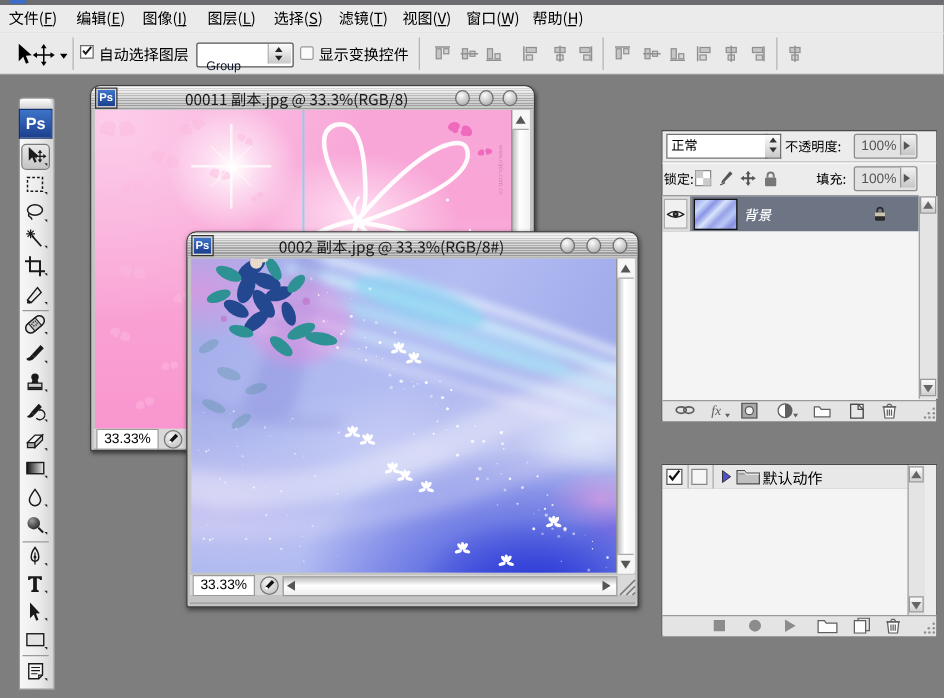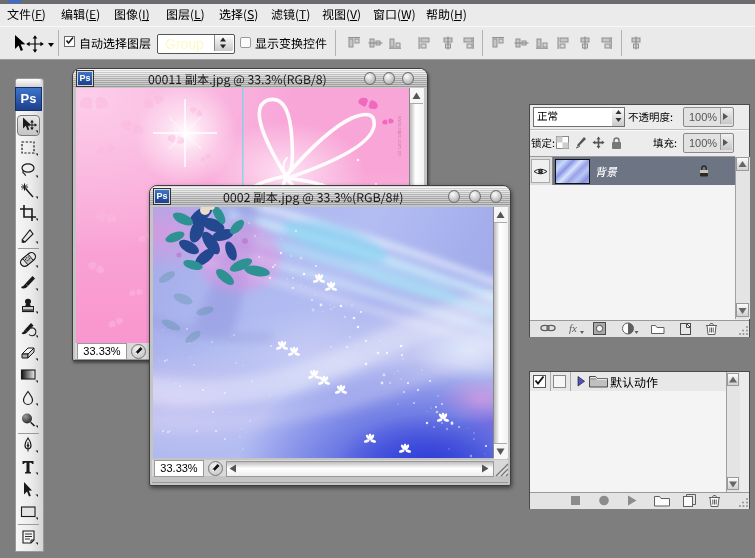--- a/index.html
+++ b/index.html
@@ -87,21 +87,21 @@
     <g transform="translate(0,15)">
       <path d="M2.6 -5.8H9.5V-4.9H2.6ZM2.6 -3.2H9.5V-2.3H2.6ZM2.6 -0.6H9.5V0.3H2.6ZM2.0 -8.4H10.2V0.9H9.3V-7.6H2.9V1.0H2.0ZM5.5 -10.1 6.5 -10.0Q6.3 -9.4 6.1 -8.9Q5.9 -8.3 5.7 -7.9L4.9 -8.1Q5.0 -8.4 5.1 -8.7Q5.2 -9.1 5.3 -9.5Q5.4 -9.8 5.5 -10.1Z M18.1 -7.3H22.9V-6.4H18.1ZM22.5 -7.3H23.3Q23.3 -7.3 23.3 -7.2Q23.3 -7.1 23.3 -7.0Q23.3 -6.9 23.3 -6.9Q23.3 -5.0 23.2 -3.7Q23.2 -2.4 23.1 -1.6Q23.0 -0.8 22.9 -0.3Q22.8 0.1 22.6 0.3Q22.4 0.6 22.2 0.7Q22.0 0.7 21.7 0.8Q21.5 0.8 21.0 0.8Q20.6 0.8 20.1 0.8Q20.1 0.6 20.0 0.3Q19.9 0.1 19.8 -0.1Q20.3 -0.1 20.7 -0.1Q21.2 -0.1 21.4 -0.1Q21.5 -0.0 21.6 -0.1Q21.7 -0.1 21.8 -0.2Q22.0 -0.4 22.0 -0.8Q22.1 -1.2 22.2 -2.0Q22.3 -2.8 22.3 -4.1Q22.4 -5.3 22.5 -7.1ZM19.8 -9.9H20.7Q20.7 -8.6 20.7 -7.4Q20.6 -6.1 20.5 -4.9Q20.4 -3.7 20.1 -2.7Q19.9 -1.6 19.4 -0.7Q18.9 0.3 18.2 0.9Q18.1 0.8 18.0 0.7Q17.9 0.6 17.7 0.5Q17.6 0.4 17.5 0.3Q18.2 -0.3 18.6 -1.2Q19.1 -2.0 19.3 -3.1Q19.6 -4.1 19.7 -5.2Q19.8 -6.3 19.8 -7.5Q19.8 -8.7 19.8 -9.9ZM13.1 -9.1H17.7V-8.3H13.1ZM12.6 -6.2H17.9V-5.4H12.6ZM16.2 -4.2 16.9 -4.4Q17.1 -3.8 17.4 -3.2Q17.6 -2.6 17.8 -2.0Q18.0 -1.5 18.1 -1.0L17.4 -0.8Q17.3 -1.2 17.1 -1.8Q16.9 -2.4 16.6 -3.0Q16.4 -3.6 16.2 -4.2ZM13.1 -0.5 13.0 -1.3 13.5 -1.6 17.4 -2.4Q17.4 -2.3 17.4 -2.0Q17.5 -1.8 17.5 -1.7Q16.4 -1.4 15.7 -1.2Q14.9 -1.1 14.4 -0.9Q14.0 -0.8 13.7 -0.8Q13.4 -0.7 13.3 -0.6Q13.2 -0.6 13.1 -0.5ZM13.1 -0.5Q13.0 -0.6 13.0 -0.8Q13.0 -0.9 12.9 -1.1Q12.8 -1.3 12.8 -1.4Q12.9 -1.4 13.1 -1.6Q13.2 -1.9 13.3 -2.2Q13.4 -2.4 13.5 -2.7Q13.7 -3.1 13.8 -3.6Q14.0 -4.2 14.2 -4.7Q14.3 -5.3 14.4 -5.9L15.3 -5.6Q15.1 -4.8 14.9 -4.0Q14.6 -3.2 14.3 -2.4Q14.0 -1.7 13.7 -1.0V-1.0Q13.7 -1.0 13.6 -1.0Q13.5 -0.9 13.4 -0.8Q13.3 -0.8 13.2 -0.7Q13.1 -0.6 13.1 -0.5Z M27.8 -5.9H35.4V-5.1H27.8ZM29.2 -8.4H34.9V-7.6H29.2ZM31.2 -10.0H32.1V-5.5H31.2ZM29.4 -9.7 30.2 -9.5Q30.0 -8.6 29.6 -7.8Q29.1 -7.0 28.7 -6.4Q28.6 -6.5 28.5 -6.6Q28.3 -6.7 28.2 -6.7Q28.0 -6.8 27.9 -6.9Q28.4 -7.4 28.8 -8.2Q29.1 -8.9 29.4 -9.7ZM32.1 -5.5H33.0V-2.3Q33.0 -2.1 33.1 -2.0Q33.2 -2.0 33.4 -2.0Q33.4 -2.0 33.6 -2.0Q33.7 -2.0 33.8 -2.0Q34.0 -2.0 34.1 -2.0Q34.3 -2.0 34.3 -2.0Q34.5 -2.0 34.6 -2.1Q34.6 -2.1 34.7 -2.4Q34.7 -2.8 34.7 -3.4Q34.8 -3.3 34.9 -3.2Q35.1 -3.2 35.2 -3.1Q35.4 -3.1 35.5 -3.0Q35.5 -2.3 35.4 -1.8Q35.3 -1.4 35.0 -1.3Q34.8 -1.1 34.4 -1.1Q34.4 -1.1 34.2 -1.1Q34.0 -1.1 33.8 -1.1Q33.6 -1.1 33.5 -1.1Q33.3 -1.1 33.3 -1.1Q32.8 -1.1 32.6 -1.2Q32.3 -1.3 32.2 -1.6Q32.1 -1.8 32.1 -2.3ZM30.0 -5.4H30.9Q30.9 -4.7 30.7 -4.0Q30.6 -3.3 30.2 -2.8Q29.9 -2.2 29.4 -1.8Q28.9 -1.3 28.1 -1.0Q28.0 -1.1 27.9 -1.3Q27.8 -1.4 27.7 -1.5Q27.6 -1.6 27.5 -1.7Q28.2 -2.0 28.7 -2.3Q29.2 -2.7 29.4 -3.2Q29.7 -3.6 29.9 -4.2Q30.0 -4.8 30.0 -5.4ZM24.7 -9.2 25.4 -9.7Q25.8 -9.4 26.1 -9.1Q26.5 -8.7 26.8 -8.4Q27.1 -8.0 27.3 -7.7L26.6 -7.2Q26.4 -7.5 26.1 -7.8Q25.8 -8.2 25.4 -8.5Q25.1 -8.9 24.7 -9.2ZM27.0 -5.5V-0.9H26.1V-4.6H24.7V-5.5ZM26.9 -1.2Q27.2 -1.2 27.5 -1.0Q27.7 -0.8 28.2 -0.5Q28.7 -0.2 29.5 -0.1Q30.3 -0.0 31.2 -0.0Q31.9 -0.0 32.7 -0.1Q33.5 -0.1 34.2 -0.1Q35.0 -0.2 35.6 -0.2Q35.5 -0.1 35.5 0.0Q35.4 0.2 35.4 0.4Q35.4 0.6 35.3 0.7Q35.0 0.7 34.5 0.7Q33.9 0.8 33.4 0.8Q32.8 0.8 32.2 0.8Q31.6 0.8 31.2 0.8Q30.2 0.8 29.4 0.7Q28.6 0.6 28.0 0.2Q27.7 0.0 27.4 -0.2Q27.1 -0.4 26.9 -0.4Q26.7 -0.4 26.4 -0.2Q26.1 -0.0 25.8 0.3Q25.5 0.6 25.1 1.0L24.5 0.2Q25.0 -0.2 25.4 -0.5Q25.8 -0.8 26.2 -1.0Q26.6 -1.2 26.9 -1.2Z M36.4 -3.8Q37.2 -4.0 38.2 -4.3Q39.2 -4.6 40.3 -4.9L40.4 -4.1Q39.4 -3.8 38.4 -3.5Q37.5 -3.2 36.7 -2.9ZM36.5 -7.7H40.4V-6.8H36.5ZM38.1 -10.1H39.0V-0.1Q39.0 0.2 38.9 0.4Q38.8 0.6 38.6 0.7Q38.4 0.9 38.0 0.9Q37.6 0.9 37.1 0.9Q37.0 0.7 37.0 0.5Q36.9 0.2 36.8 0.1Q37.2 0.1 37.5 0.1Q37.8 0.1 37.9 0.1Q38.1 0.1 38.1 -0.1ZM40.7 -9.4H46.2V-8.6H40.7ZM46.1 -9.4H46.2L46.4 -9.5L46.9 -9.2Q46.5 -8.3 45.8 -7.6Q45.1 -6.8 44.3 -6.3Q43.5 -5.7 42.6 -5.3Q41.6 -4.8 40.7 -4.6Q40.6 -4.7 40.5 -4.9Q40.4 -5.2 40.2 -5.3Q41.1 -5.5 42.0 -5.9Q42.9 -6.3 43.7 -6.8Q44.4 -7.3 45.1 -7.9Q45.7 -8.6 46.1 -9.3ZM42.1 -9.1Q42.6 -8.1 43.5 -7.4Q44.3 -6.6 45.4 -6.1Q46.4 -5.6 47.7 -5.3Q47.6 -5.2 47.5 -5.1Q47.4 -4.9 47.3 -4.8Q47.2 -4.7 47.1 -4.5Q45.9 -4.9 44.8 -5.5Q43.7 -6.1 42.8 -6.9Q42.0 -7.8 41.4 -8.8ZM41.0 -3.9H46.6V-3.1H41.0ZM40.4 -1.8H47.5V-1.0H40.4ZM43.4 -4.9H44.3V1.0H43.4Z M49.0 -9.6H59.0V1.0H58.1V-8.7H49.9V1.0H49.0ZM49.5 -0.4H58.6V0.5H49.5ZM52.5 -3.3 52.9 -3.9Q53.4 -3.8 53.9 -3.6Q54.4 -3.5 54.9 -3.3Q55.4 -3.2 55.7 -3.0L55.4 -2.4Q55.0 -2.6 54.5 -2.7Q54.0 -2.9 53.5 -3.1Q53.0 -3.2 52.5 -3.3ZM53.0 -8.5 53.7 -8.2Q53.4 -7.7 52.9 -7.2Q52.5 -6.7 52.0 -6.2Q51.4 -5.8 50.9 -5.4Q50.9 -5.5 50.8 -5.6Q50.6 -5.7 50.5 -5.8Q50.4 -5.9 50.3 -6.0Q51.1 -6.4 51.8 -7.1Q52.5 -7.8 53.0 -8.5ZM56.2 -7.5H56.3L56.5 -7.6L57.0 -7.3Q56.5 -6.5 55.8 -5.9Q55.1 -5.3 54.2 -4.8Q53.3 -4.3 52.4 -4.0Q51.4 -3.6 50.5 -3.4Q50.5 -3.5 50.4 -3.7Q50.3 -3.8 50.3 -3.9Q50.2 -4.1 50.1 -4.2Q51.0 -4.3 51.9 -4.6Q52.8 -4.9 53.6 -5.3Q54.5 -5.8 55.1 -6.3Q55.8 -6.8 56.2 -7.4ZM52.4 -6.9Q53.0 -6.2 53.8 -5.7Q54.7 -5.2 55.7 -4.8Q56.8 -4.4 57.9 -4.2Q57.8 -4.1 57.6 -3.9Q57.5 -3.7 57.4 -3.6Q56.3 -3.8 55.2 -4.2Q54.2 -4.7 53.3 -5.3Q52.4 -5.9 51.8 -6.6ZM52.7 -7.5H56.4V-6.8H52.2ZM51.3 -1.8 51.7 -2.4Q52.3 -2.4 53.0 -2.3Q53.7 -2.1 54.3 -2.0Q55.0 -1.9 55.6 -1.7Q56.1 -1.6 56.6 -1.4L56.2 -0.7Q55.6 -0.9 54.8 -1.1Q54.0 -1.4 53.0 -1.5Q52.1 -1.7 51.3 -1.8Z M61.6 -9.5H62.5V-6.0Q62.5 -5.2 62.5 -4.3Q62.4 -3.4 62.3 -2.5Q62.1 -1.6 61.9 -0.7Q61.6 0.2 61.2 0.9Q61.1 0.9 60.9 0.8Q60.8 0.7 60.6 0.6Q60.5 0.5 60.4 0.5Q60.8 -0.2 61.0 -1.1Q61.3 -1.9 61.4 -2.7Q61.5 -3.6 61.6 -4.4Q61.6 -5.3 61.6 -6.0ZM62.2 -9.5H70.6V-6.5H62.2V-7.3H69.7V-8.7H62.2ZM63.6 -5.5H70.5V-4.7H63.6ZM62.9 -3.4H71.3V-2.6H62.9ZM68.2 -1.9 69.0 -2.3Q69.3 -1.8 69.7 -1.3Q70.1 -0.7 70.4 -0.2Q70.7 0.3 70.9 0.7L70.1 1.1Q69.9 0.7 69.6 0.2Q69.3 -0.4 68.9 -0.9Q68.6 -1.5 68.2 -1.9ZM63.5 0.8Q63.4 0.7 63.4 0.5Q63.3 0.4 63.3 0.2Q63.2 0.0 63.1 -0.1Q63.3 -0.1 63.5 -0.3Q63.6 -0.4 63.8 -0.6Q63.9 -0.7 64.1 -1.0Q64.3 -1.2 64.6 -1.6Q64.8 -1.9 65.1 -2.3Q65.3 -2.7 65.5 -3.1L66.6 -2.9Q66.2 -2.3 65.8 -1.7Q65.4 -1.1 64.9 -0.6Q64.5 -0.1 64.1 0.3V0.3Q64.1 0.3 64.0 0.4Q63.9 0.4 63.8 0.5Q63.6 0.5 63.5 0.6Q63.5 0.7 63.5 0.8ZM63.5 0.8 63.4 0.1 64.0 -0.2 69.8 -0.5Q69.8 -0.4 69.9 -0.1Q69.9 0.1 70.0 0.2Q68.3 0.3 67.2 0.4Q66.1 0.5 65.4 0.5Q64.7 0.6 64.3 0.6Q63.9 0.7 63.8 0.7Q63.6 0.7 63.5 0.8Z" fill="#000"></path>
     </g>
   </svg>
 <div class="abs" style="left:157px;top:34px;width:76px;height:18px;background:#fff;border:1px solid #555;border-radius:2px"></div>
 <div class="abs" style="left:214px;top:35px;width:18px;height:16px;background:linear-gradient(#fdfdfd,#c9c9c9);border-left:1px solid #888;border-radius:0 2px 2px 0"></div>
 <svg class="abs" style="left:216px;top:35px" width="14" height="16">
     <path d="M7 2.5 l3 4 h-6 z" fill="#222"></path>
     <path d="M7 13.5 l-3 -4 h6 z" fill="#222"></path>
   </svg>
-<div class="abs" style="left:165px;top:36px;font-size:14px;color:#fef9c3">Group</div>
+<div class="abs" style="left:165px;top:48px;font-size:10px;color:#0f172a">Group</div>
 <div class="abs" style="left:240px;top:37px;width:9px;height:9px;background:#fbfbfb;border:1px solid #9a9a9a;border-radius:2px"></div>
 <svg style="position:absolute;left:255px;top:33px;" width="76" height="19">
     <g transform="translate(0,15)">
       <path d="M2.9 -6.8V-5.6H9.1V-6.8ZM2.9 -8.8V-7.5H9.1V-8.8ZM2.0 -9.5H10.0V-4.9H2.0ZM0.5 -0.5H11.5V0.4H0.5ZM4.2 -4.4H5.1V-0.0H4.2ZM6.8 -4.4H7.7V-0.0H6.8ZM9.8 -4.0 10.6 -3.6Q10.2 -3.0 9.8 -2.3Q9.3 -1.7 8.9 -1.2L8.2 -1.5Q8.5 -1.8 8.8 -2.3Q9.1 -2.7 9.4 -3.1Q9.7 -3.6 9.8 -4.0ZM1.5 -3.6 2.2 -3.9Q2.4 -3.5 2.7 -3.1Q3.0 -2.6 3.2 -2.2Q3.4 -1.8 3.6 -1.5L2.8 -1.1Q2.7 -1.4 2.5 -1.9Q2.2 -2.3 2.0 -2.7Q1.7 -3.2 1.5 -3.6Z M17.5 -5.8H18.5V-0.2Q18.5 0.2 18.4 0.4Q18.3 0.7 17.9 0.8Q17.6 0.9 17.1 0.9Q16.5 0.9 15.7 0.9Q15.7 0.7 15.6 0.5Q15.5 0.2 15.4 0.0Q15.8 0.0 16.2 0.0Q16.6 0.0 16.9 0.0Q17.1 0.0 17.2 0.0Q17.4 0.0 17.5 -0.0Q17.5 -0.1 17.5 -0.2ZM14.8 -4.2 15.7 -4.0Q15.4 -3.2 15.0 -2.5Q14.6 -1.8 14.2 -1.2Q13.7 -0.6 13.2 -0.1Q13.2 -0.2 13.0 -0.3Q12.9 -0.4 12.7 -0.5Q12.5 -0.6 12.4 -0.7Q13.2 -1.3 13.8 -2.3Q14.4 -3.2 14.8 -4.2ZM20.2 -3.8 21.0 -4.2Q21.5 -3.6 21.9 -3.0Q22.3 -2.3 22.7 -1.7Q23.0 -1.0 23.2 -0.5L22.3 -0.1Q22.1 -0.6 21.8 -1.3Q21.5 -1.9 21.1 -2.6Q20.6 -3.3 20.2 -3.8ZM13.8 -9.2H22.2V-8.3H13.8ZM12.7 -6.3H23.3V-5.4H12.7Z M28.2 -8.4H29.1V-4.4H28.2ZM24.8 -8.9H35.2V-8.1H24.8ZM26.7 -7.5 27.5 -7.3Q27.2 -6.6 26.7 -5.9Q26.2 -5.2 25.8 -4.8Q25.7 -4.8 25.6 -4.9Q25.4 -5.0 25.3 -5.1Q25.2 -5.2 25.1 -5.3Q25.6 -5.7 26.0 -6.3Q26.4 -6.9 26.7 -7.5ZM32.3 -7.1 33.0 -7.5Q33.4 -7.1 33.8 -6.7Q34.1 -6.3 34.5 -5.9Q34.8 -5.5 35.0 -5.2L34.3 -4.7Q34.1 -5.1 33.8 -5.5Q33.4 -5.9 33.1 -6.3Q32.7 -6.7 32.3 -7.1ZM29.2 -10.0 30.0 -10.2Q30.3 -9.9 30.5 -9.5Q30.7 -9.1 30.8 -8.8L29.9 -8.6Q29.8 -8.9 29.6 -9.2Q29.4 -9.6 29.2 -10.0ZM30.9 -8.5H31.8V-4.4H30.9ZM27.2 -3.7Q27.9 -2.6 29.2 -1.8Q30.4 -1.0 32.0 -0.5Q33.6 -0.0 35.5 0.2Q35.4 0.3 35.3 0.4Q35.2 0.6 35.1 0.7Q35.0 0.9 35.0 1.0Q33.1 0.7 31.4 0.2Q29.8 -0.4 28.5 -1.3Q27.3 -2.1 26.5 -3.4ZM25.6 -4.1H33.1V-3.3H25.6ZM32.9 -4.1H33.1L33.3 -4.1L33.9 -3.7Q33.3 -2.7 32.3 -1.9Q31.4 -1.1 30.2 -0.5Q29.1 0.0 27.8 0.4Q26.4 0.8 25.1 1.0Q25.0 0.9 25.0 0.7Q24.9 0.6 24.8 0.4Q24.7 0.3 24.6 0.2Q26.0 0.0 27.2 -0.3Q28.5 -0.6 29.6 -1.1Q30.7 -1.6 31.6 -2.3Q32.4 -3.0 32.9 -3.9Z M36.4 -3.7Q37.1 -3.9 38.1 -4.2Q39.0 -4.5 40.0 -4.8L40.1 -3.9Q39.2 -3.7 38.3 -3.4Q37.4 -3.1 36.7 -2.8ZM36.6 -7.7H40.0V-6.8H36.6ZM38.0 -10.1H38.9V-0.1Q38.9 0.2 38.8 0.4Q38.7 0.6 38.5 0.7Q38.3 0.9 37.9 0.9Q37.6 0.9 37.0 0.9Q37.0 0.7 36.9 0.5Q36.9 0.2 36.8 0.0Q37.1 0.1 37.4 0.1Q37.7 0.1 37.8 0.1Q38.0 0.1 38.0 -0.1ZM42.1 -9.0H45.6V-8.3H42.1ZM42.4 -10.1 43.4 -9.9Q42.9 -9.0 42.3 -8.0Q41.6 -7.1 40.7 -6.2Q40.6 -6.3 40.5 -6.5Q40.4 -6.6 40.3 -6.7Q40.1 -6.8 40.0 -6.9Q40.6 -7.3 41.1 -7.9Q41.6 -8.5 41.9 -9.0Q42.2 -9.6 42.4 -10.1ZM45.3 -9.0H45.5L45.6 -9.1L46.2 -8.7Q46.0 -8.3 45.7 -7.9Q45.4 -7.4 45.0 -7.1Q44.7 -6.7 44.4 -6.4Q44.2 -6.5 44.0 -6.6Q43.9 -6.7 43.7 -6.8Q44.0 -7.1 44.3 -7.4Q44.6 -7.8 44.9 -8.2Q45.1 -8.5 45.3 -8.8ZM40.0 -3.5H47.4V-2.7H40.0ZM40.9 -7.0H46.6V-3.2H45.7V-6.3H41.7V-3.2H40.9ZM44.1 -3.0Q44.4 -2.3 44.9 -1.6Q45.5 -1.0 46.2 -0.5Q46.8 -0.1 47.6 0.2Q47.5 0.3 47.3 0.5Q47.1 0.8 47.0 0.9Q46.2 0.6 45.5 0.0Q44.8 -0.5 44.3 -1.2Q43.7 -1.9 43.4 -2.8ZM43.3 -6.5H44.2V-5.0Q44.2 -4.5 44.1 -3.9Q44.1 -3.3 43.8 -2.7Q43.6 -2.1 43.1 -1.4Q42.7 -0.8 41.9 -0.2Q41.1 0.4 40.0 1.0Q39.9 0.8 39.7 0.6Q39.5 0.5 39.3 0.3Q40.5 -0.2 41.2 -0.7Q42.0 -1.3 42.4 -1.8Q42.8 -2.4 43.0 -3.0Q43.2 -3.5 43.3 -4.1Q43.3 -4.6 43.3 -5.1Z M48.4 -3.5Q49.1 -3.7 50.0 -4.0Q51.0 -4.4 52.0 -4.7L52.1 -3.9Q51.2 -3.6 50.3 -3.2Q49.3 -2.9 48.6 -2.6ZM48.5 -7.7H52.1V-6.9H48.5ZM50.0 -10.1H50.8V-0.2Q50.8 0.2 50.7 0.4Q50.6 0.6 50.4 0.7Q50.2 0.8 49.8 0.8Q49.5 0.9 48.9 0.9Q48.9 0.7 48.8 0.4Q48.7 0.2 48.6 0.0Q49.0 0.0 49.3 0.0Q49.7 0.0 49.8 0.0Q49.9 0.0 49.9 -0.0Q50.0 -0.1 50.0 -0.2ZM53.0 -4.1H58.7V-3.2H53.0ZM52.0 -0.2H59.6V0.6H52.0ZM52.4 -8.6H59.4V-6.7H58.6V-7.8H53.2V-6.5H52.4ZM55.4 -3.6H56.3V0.2H55.4ZM55.1 -9.9 55.9 -10.1Q56.1 -9.7 56.3 -9.3Q56.5 -8.8 56.6 -8.5L55.7 -8.3Q55.6 -8.6 55.4 -9.0Q55.2 -9.5 55.1 -9.9ZM56.3 -6.6 56.9 -7.1Q57.3 -6.8 57.7 -6.4Q58.1 -6.0 58.5 -5.7Q58.9 -5.3 59.2 -5.0L58.6 -4.4Q58.4 -4.7 58.0 -5.1Q57.6 -5.5 57.2 -5.9Q56.7 -6.3 56.3 -6.6ZM54.7 -7.1 55.5 -6.8Q55.2 -6.4 54.8 -5.9Q54.3 -5.4 53.9 -5.0Q53.4 -4.6 53.0 -4.3Q53.0 -4.4 52.8 -4.5Q52.7 -4.6 52.6 -4.8Q52.5 -4.9 52.4 -5.0Q53.1 -5.4 53.7 -6.0Q54.3 -6.5 54.7 -7.1Z M67.3 -9.9H68.2V1.0H67.3ZM65.2 -9.5 66.0 -9.3Q65.9 -8.5 65.7 -7.7Q65.4 -6.9 65.1 -6.2Q64.8 -5.5 64.5 -4.9Q64.4 -5.0 64.3 -5.1Q64.1 -5.2 64.0 -5.2Q63.8 -5.3 63.7 -5.4Q64.1 -5.9 64.3 -6.5Q64.6 -7.2 64.8 -7.9Q65.0 -8.7 65.2 -9.5ZM65.3 -7.6H70.9V-6.7H65.1ZM63.8 -4.1H71.4V-3.2H63.8ZM63.2 -10.0 64.1 -9.8Q63.7 -8.8 63.2 -7.8Q62.7 -6.8 62.1 -5.9Q61.5 -5.0 60.9 -4.4Q60.9 -4.5 60.8 -4.6Q60.7 -4.8 60.6 -5.0Q60.5 -5.1 60.4 -5.2Q60.9 -5.8 61.5 -6.6Q62.0 -7.4 62.4 -8.3Q62.9 -9.1 63.2 -10.0ZM62.0 -6.9 62.9 -7.8 62.9 -7.8V0.9H62.0Z" fill="#000"></path>
     </g>
   </svg>
 <div class="abs" style="left:335px;top:30px;width:1px;height:26px;background:#b4b4b4"></div>
 <svg class="abs" style="left:347px;top:36px" width="16" height="14" viewBox="0 0 16 14">
     <rect x="1" y="1" width="12" height="1.2" fill="#909090"></rect>
     <rect x="2" y="3" width="4" height="8" fill="#c6c6c6" stroke="#909090" stroke-width="1"></rect>

